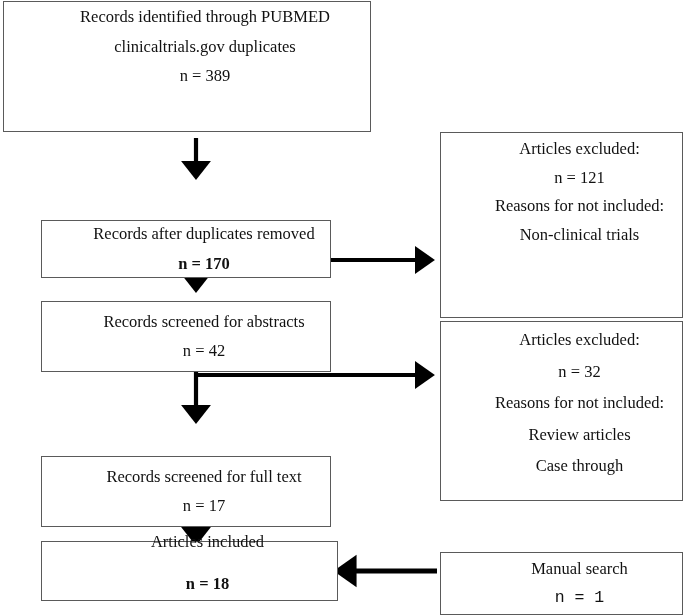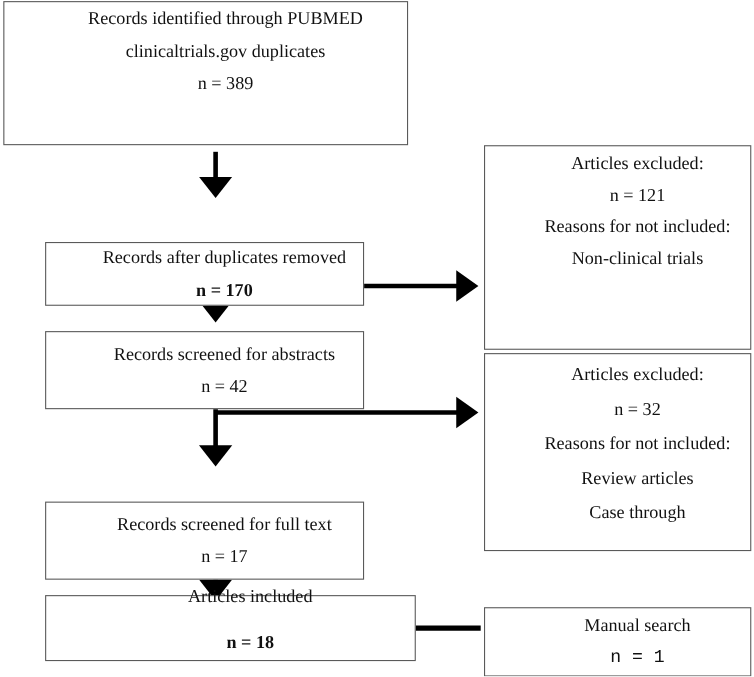--- a/index.html
+++ b/index.html
@@ -59,21 +59,21 @@
   #node-abstracts .line { margin-bottom: 13px; }
   #node-abstracts .line:last-child { margin-bottom: 0; }
 
   #node-fulltext {
     left: 41px; top: 420px; width: 290px; height: 71px; margin-top: 36px;
   }
   #node-fulltext .line { margin-bottom: 13px; }
   #node-fulltext .line:last-child { margin-bottom: 0; }
 
   #node-included {
-    left: 41px; top: 541px; width: 337px; height: 60px; gap: 12px;
+    left: 41px; top: 541px; width: 297px; height: 60px; gap: 12px;
   }
   #node-included .line { margin-bottom: 13px; }
   #node-included .line:last-child { margin-bottom: 16px; font-weight: bold; }
 
   #node-excluded-1 {
     left: 440px; top: 132px; width: 243px; height: 186px;
     justify-content: flex-start;
     padding-top: 8px;
   }
   #node-excluded-1 .line { margin-bottom: 12px; }

